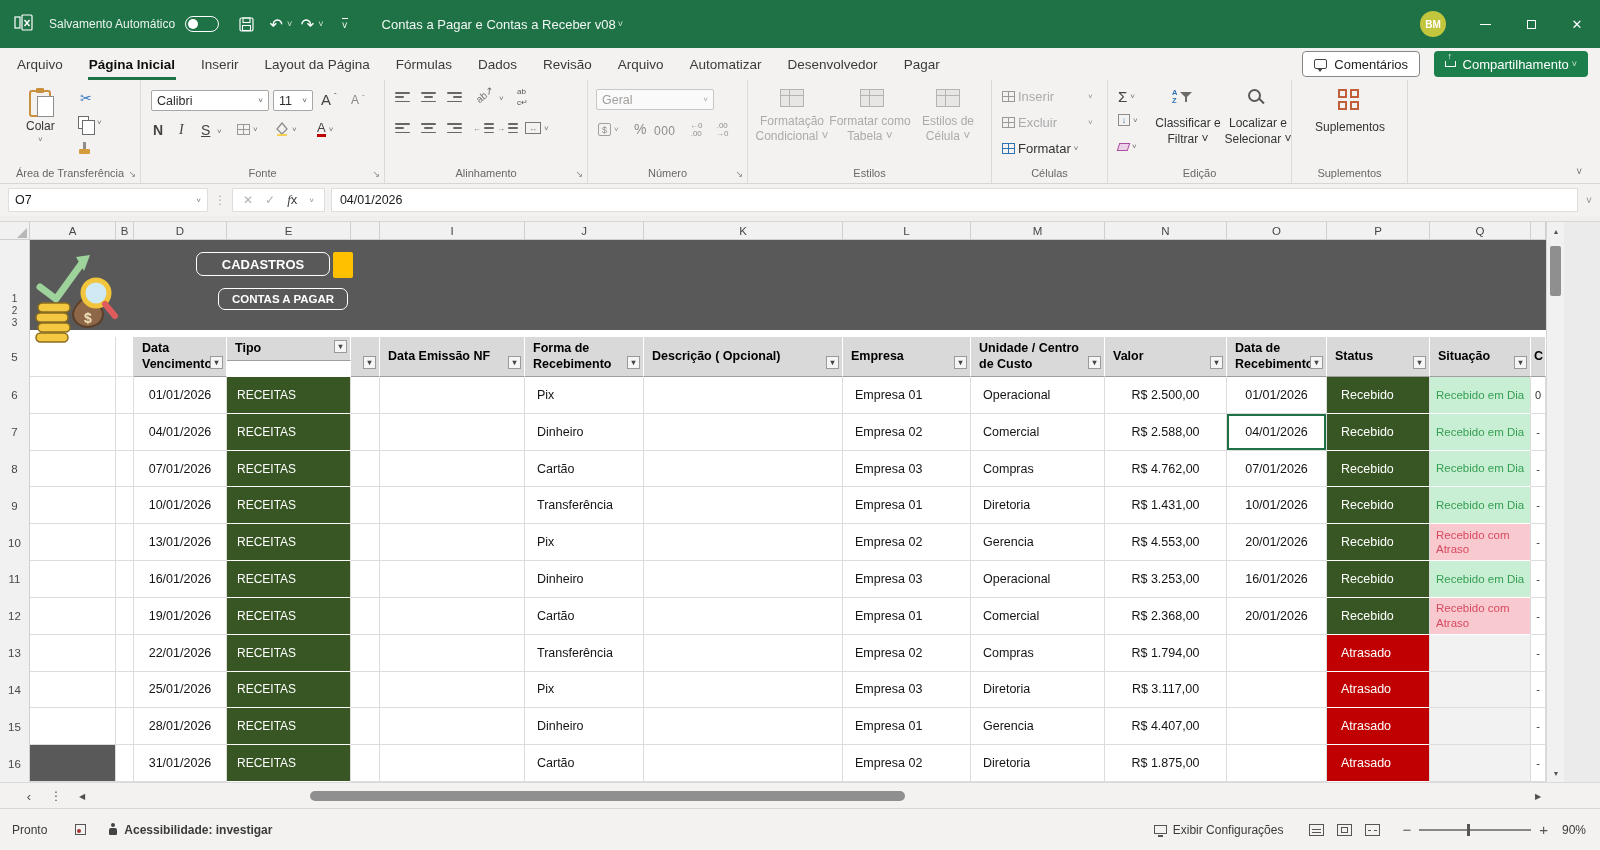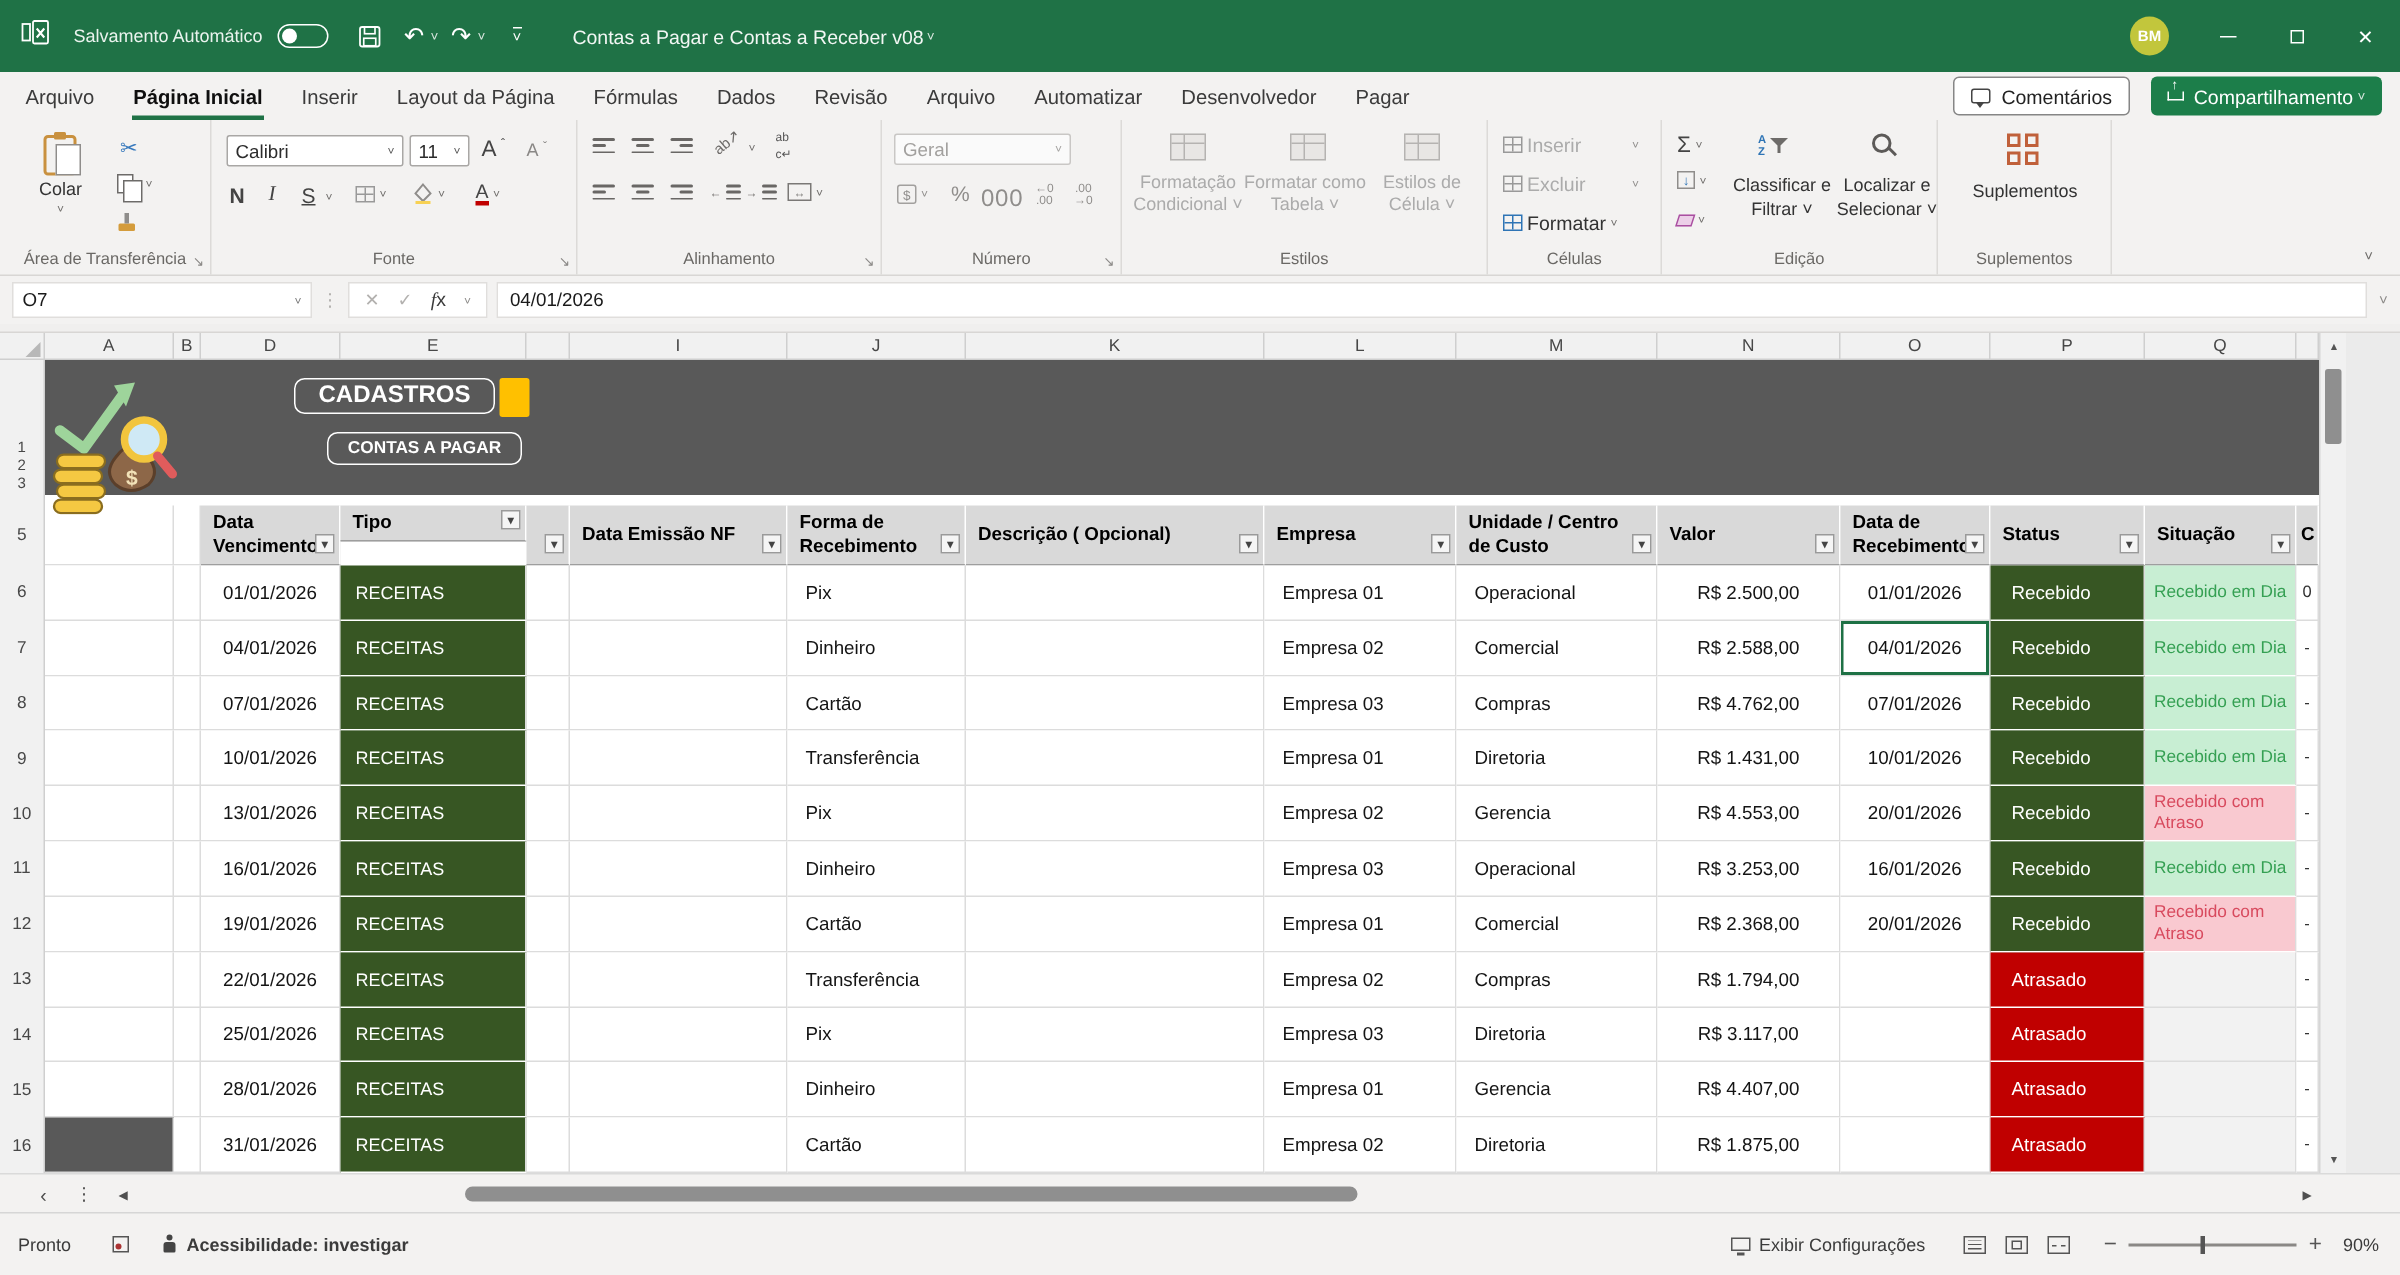--- a/index.html
+++ b/index.html
@@ -354,21 +354,21 @@
     <div class="rg" style="width:160px">
       <div class="combo dis" style="position:absolute;left:8px;top:9px;width:118px">
           <span>Geral</span>
           <span style="font-size:8px">˅</span>
         </div>
       <span class="ri" style="left:10px;top:43px">
           <span class="acct">$</span>
           <span style="font-size:8px;color:#8f8d8b">˅</span>
         </span>
       <span class="ri" style="left:46px;top:41px;font-size:14px;color:#8f8d8b">%</span>
-      <span class="ri" style="left:66px;top:44px;font-size:16px;color:#8f8d8b;letter-spacing:.5px">000</span>
+      <span class="ri" style="left:66px;top:44px;font-size:12px;color:#8f8d8b;letter-spacing:.5px">000</span>
       <span class="ri" style="left:102px;top:42px">
           <span class="dec">
             <span>←0</span>
             <span>.00</span>
           </span>
         </span>
       <span class="ri" style="left:128px;top:42px">
           <span class="dec">
             <span>.00</span>
             <span>→0</span>
@@ -499,21 +499,21 @@
         <div class="colhead" style="width: 100px;">O</div>
         <div class="colhead" style="width: 103px;">P</div>
         <div class="colhead" style="width: 101px;">Q</div>
         <div class="colhead" style="width: 15px;"></div>
       </div>
   </div>
 
   <div class="sheet">
     <div class="cells" id="cells">
       <div class="banner"></div>
-      <div class="bbtn" style="left:166px;top:12px;width:134px;height:24px;font-size:16px">CADASTROS</div>
+      <div class="bbtn" style="left:166px;top:12px;width:134px;height:24px;font-size:13px">CADASTROS</div>
       <div class="accent"></div>
       <div class="bbtn" style="left:188px;top:48px;width:130px;height:22px;font-size:11.5px">CONTAS A PAGAR</div>
       <div class="logo">
         <svg width="92" height="100" viewBox="0 0 92 100">
           <polyline points="8,44 24,56 50,20" fill="none" stroke="#9ed49b" stroke-width="7" stroke-linecap="round" stroke-linejoin="round"></polyline>
           <polygon points="44,14 58,12 52,28" fill="#9ed49b"></polygon>
           <g stroke="#8a6d1f" stroke-width="1.5" fill="#f5c842">
             <rect x="6" y="60" width="32" height="9" rx="4.5"></rect>
               <rect x="4" y="70" width="32" height="9" rx="4.5"></rect>
             <rect x="6" y="80" width="32" height="9" rx="4.5"></rect>

